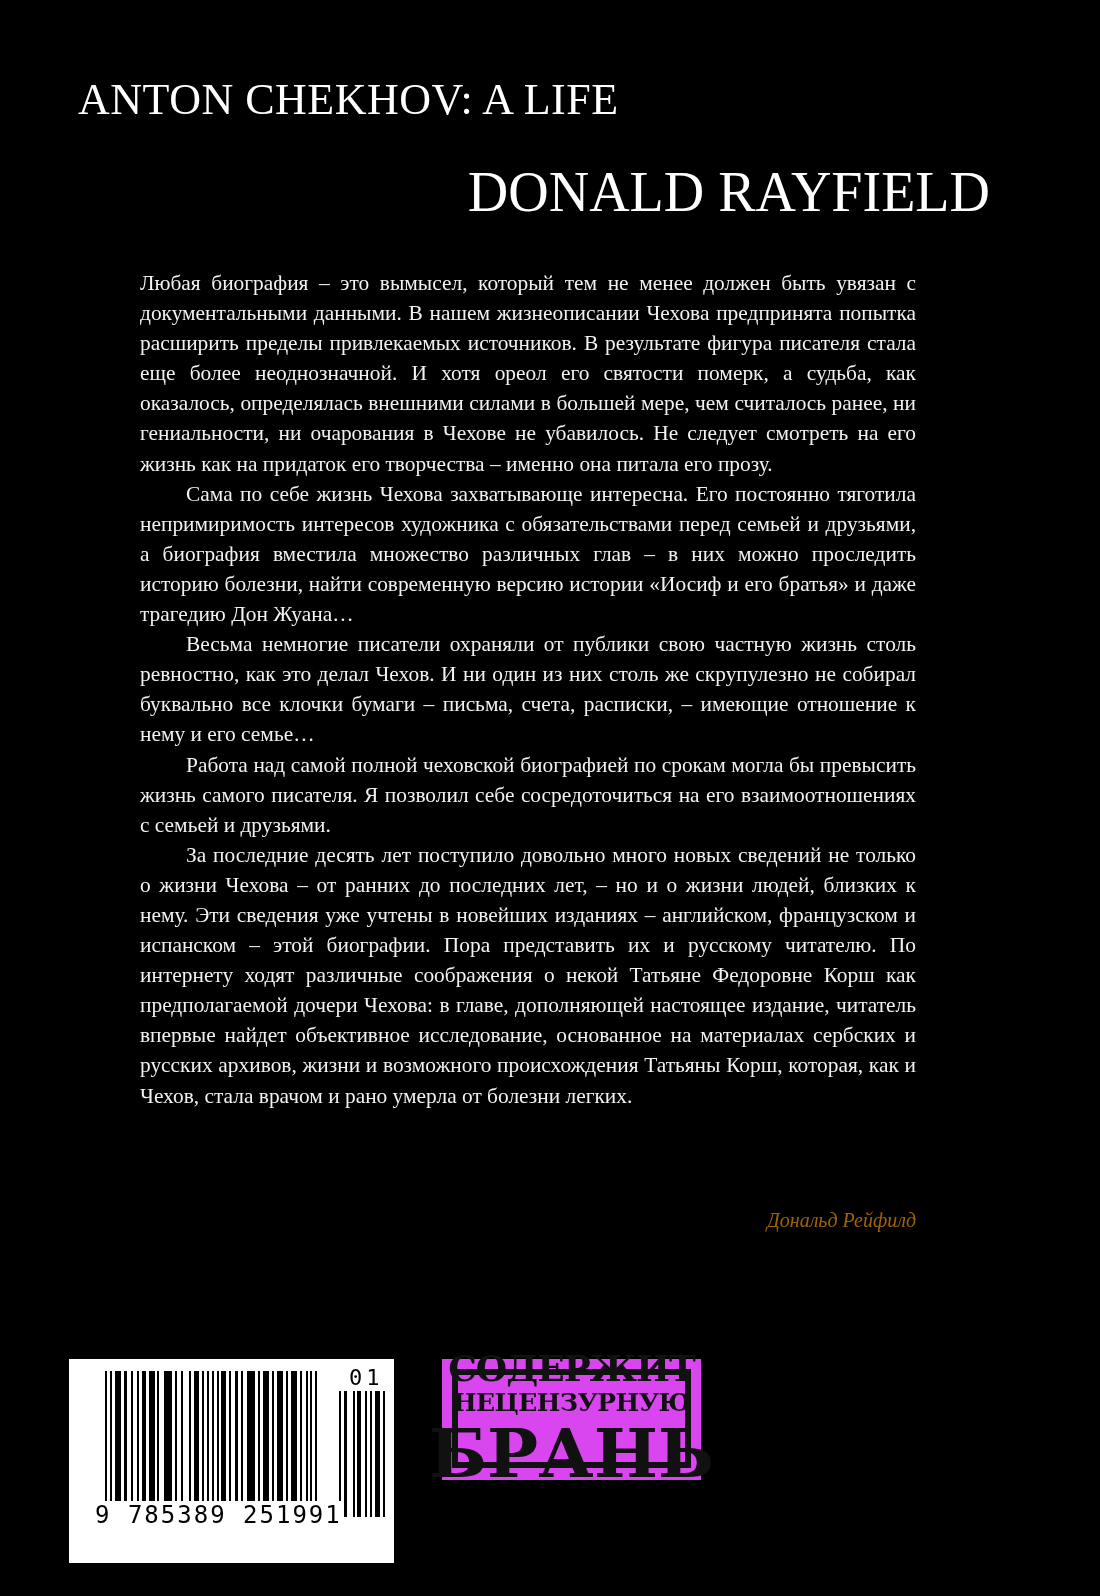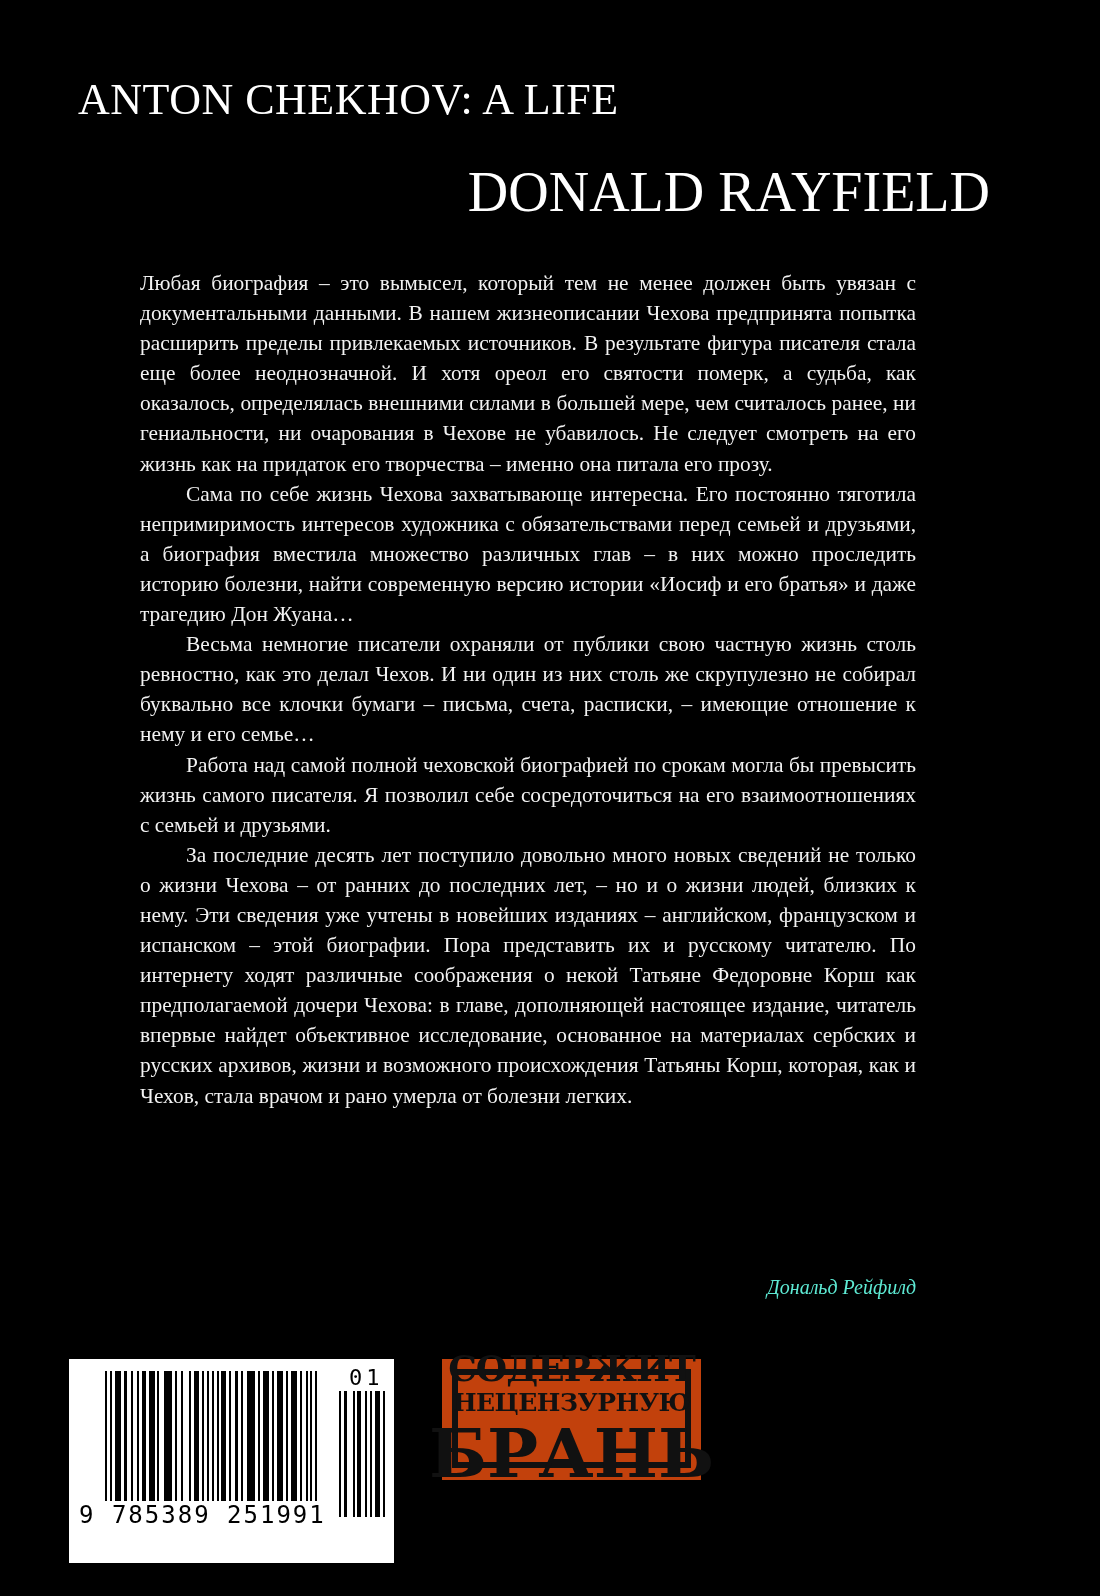--- a/index.html
+++ b/index.html
@@ -2,26 +2,26 @@
 <html><head>
 <meta charset="utf-8">
 <style>
   html, body { margin:0; padding:0; }
   body { width:1100px; height:1596px; background:#000; color:#fff; position:relative; overflow:hidden; font-family:"Liberation Serif","DejaVu Serif",serif; }
   .title { position:absolute; left:78px; top:60px; font-size:44px; line-height:80px; letter-spacing:0.5px; color:#fff; white-space:nowrap; }
   .author { position:absolute; right:110px; top:166px; font-size:56px; line-height:52px; color:#fff; white-space:nowrap; }
   .body { position:absolute; left:140px; top:268px; width:776px; font-size:21.4px; line-height:30.1px; color:#f2f2f2; text-align:justify; hyphens:manual; }
   .body p { margin:0; text-indent:46px; }
   .body p.first { text-indent:0; }
-  .sig { position:absolute; right:184px; top:1276px; font-style:italic; font-size:20px; color:#5eead4; }
+  .sig { position:absolute; right:184px; top:1209px; font-style:italic; font-size:20px; color:#a16207; }
   .barcode { position:absolute; left:69px; top:1359px; width:325px; height:204px; background:#fff; }
   .barcode svg { position:absolute; left:0; top:0; }
-  .ean { position:absolute; left:8px; top:142px; font-family:"DejaVu Sans Mono",monospace; font-size:24px; color:#000; letter-spacing:2px; background:#fff; padding:0 2px; }
+  .ean { position:absolute; left:24px; top:142px; font-family:"DejaVu Sans Mono",monospace; font-size:24px; color:#000; letter-spacing:2px; background:#fff; padding:0 2px; }
   .addon { position:absolute; left:280px; top:6px; font-family:"DejaVu Sans Mono",monospace; font-size:22px; color:#000; letter-spacing:4px; }
-  .warn { position:absolute; left:442px; top:1359px; width:259px; height:121px; background:#c2410c; }
+  .warn { position:absolute; left:442px; top:1359px; width:259px; height:121px; background:#d946ef; }
   .warn-inner { position:absolute; left:10px; top:10px; right:10px; bottom:12px; border:6px solid #111; display:flex; flex-direction:column; align-items:center; justify-content:center; font-family:"DejaVu Serif",serif; font-weight:bold; color:#111; line-height:1; }
   .w1 { font-size:36px; letter-spacing:-1px; }
   .w2 { font-size:25px; letter-spacing:-0.5px; margin:4px 16px; }
   .w3 { font-size:68px; letter-spacing:0; }
 </style>
 </head>
 <body>
 
 <div class="title">ANTON CHEKHOV: A LIFE</div>
 <div class="author">DONALD RAYFIELD</div>

